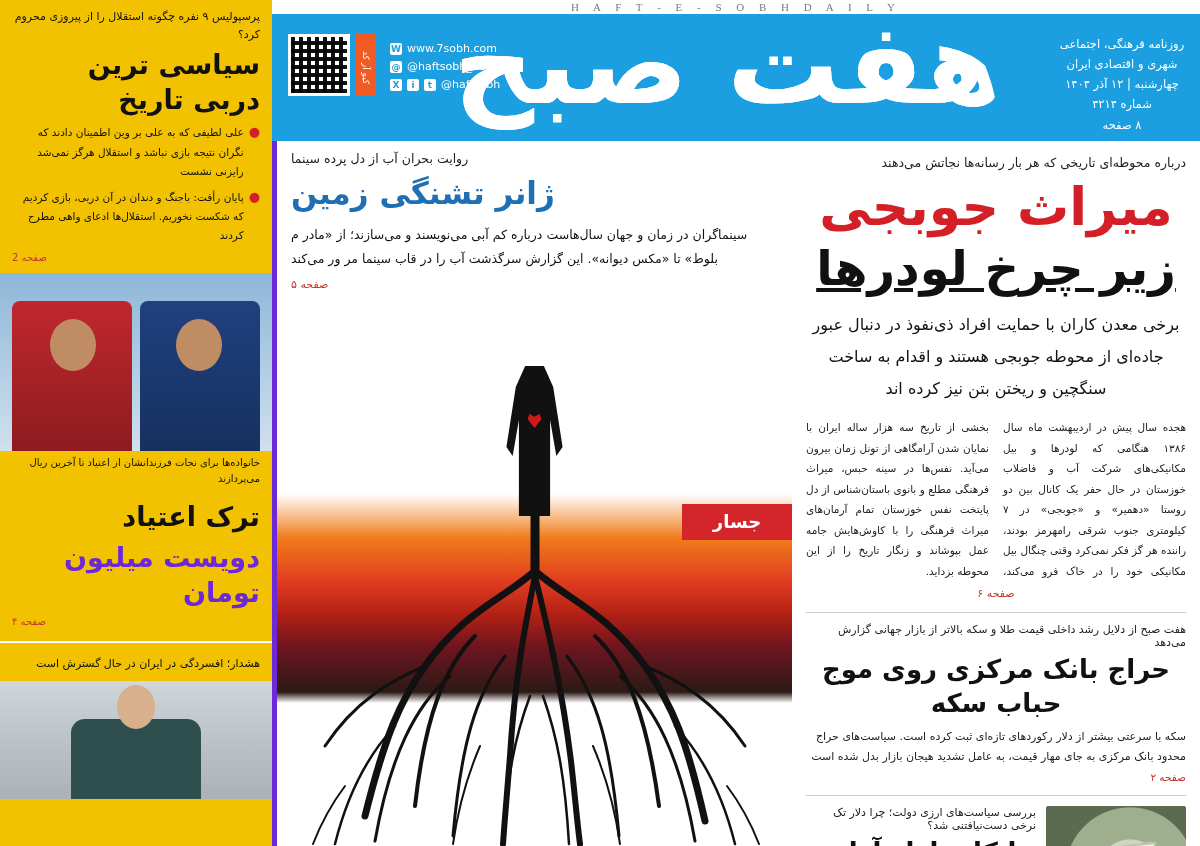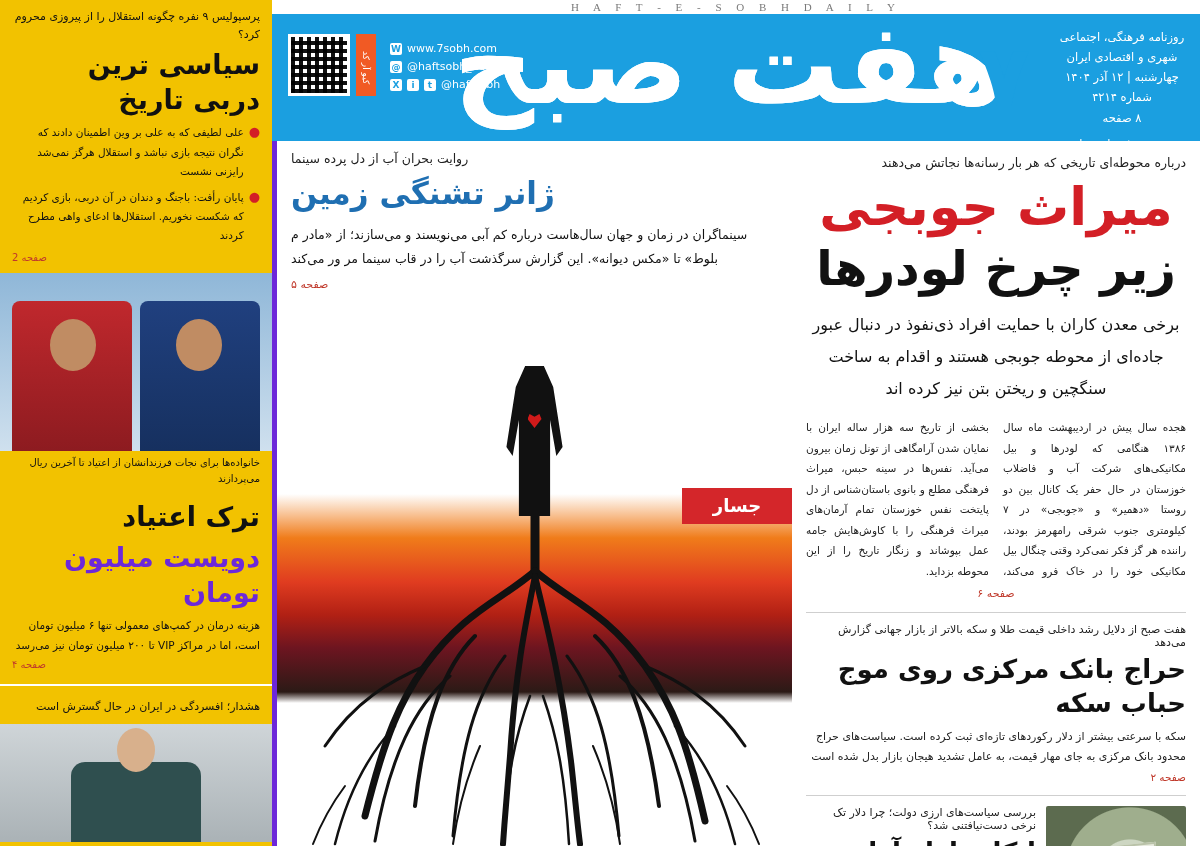--- a/index.html
+++ b/index.html
@@ -41,21 +41,21 @@
     letter-spacing: -4px;
     white-space: nowrap;
     text-shadow: 0 0 0 #fff;
   }
   .seven-badge {
     position: absolute; top: 16px; right: 160px;
     width: 72px; height: 92px; color: #1b9fe0;
     font-size: 86px; font-weight: bold; line-height: 92px; text-align: center;
   }
   .masthead-info {
-    position: absolute; top: 13px; right: 8px; width: 140px;
+    position: absolute; top: 20px; right: 8px; width: 140px;
     color: #fff; text-align: center; font-size: 11.5px; line-height: 1.75;
   }
   .masthead-info .price { margin-top: 6px; }
   .masthead-contact {
     position: absolute; top: 26px; left: 118px; color: #fff;
     font-size: 11px; line-height: 1.65; text-align: left; direction: ltr;
   }
   .masthead-contact div { display: flex; align-items: center; gap: 5px; }
   .ic {
     display: inline-block; width: 12px; height: 12px; border-radius: 2px;
@@ -105,51 +105,51 @@
   .art .heart {
     position: absolute; left: 50%; transform: translateX(-50%) rotate(0deg);
     top: 118px; width: 14px; height: 14px; background: #d01a1a;
     clip-path: polygon(50% 100%, 0% 35%, 15% 0%, 50% 20%, 85% 0%, 100% 35%);
   }
   .art .tree {
     position: absolute; left: 50%; transform: translateX(-50%); bottom: 0;
     width: 520px; height: 330px;
   }
   .art .watermark {
-    position: absolute; right: 0; top: 192px; width: 110px; height: 36px;
+    position: absolute; right: 0; top: 208px; width: 110px; height: 36px;
     background: #d4262a; color: #fff; font-size: 18px; font-weight: bold;
     text-align: center; line-height: 36px;
   }
 
   
   .mid-kicker { font-size: 12.5px; color: #222; text-align: right; margin: 4px 0 8px 0; }
   .mid-title1 {
     font-size: 52px; font-weight: bold; color: #d31f26; text-align: center;
     line-height: 1.15; margin: 0;
   }
   .mid-title2 {
     font-size: 48px; font-weight: bold; color: #111; text-align: center;
-    line-height: 1.2; margin: 2px 0 12px 0;
+    line-height: 1.2; margin: 2px 0 12px 0; text-decoration: underline;
   }
   .mid-lead {
     font-size: 16px; line-height: 2.0; color: #111; text-align: center;
     margin: 0 0 12px 0;
   }
   .mid-body {
     font-size: 10.5px; line-height: 1.95; color: #222; text-align: justify;
     column-count: 2; column-gap: 14px; direction: rtl;
   }
   .mid-page { font-size: 11px; color: #c0392b; text-align: center; margin-top: 6px; }
 
   .rule { border: 0; border-top: 1px solid #cfcfcf; margin: 12px 0 10px 0; }
 
   .mid-box { display: flex; flex-direction: row; gap: 10px; }
   .mid-box-text { flex: 1; }
   .sub-kicker { font-size: 11px; color: #222; text-align: right; margin-bottom: 4px; }
-  .sub-title { font-size: 26px; font-weight: bold; color: #111; text-align: right; line-height: 1.3; margin: 0 0 6px 0;}
+  .sub-title { font-size: 26px; font-weight: bold; color: #111; text-align: center; line-height: 1.3; margin: 0 0 6px 0;}
   .sub-body { font-size: 11px; line-height: 1.85; color: #222; text-align: right; }
   .sub-page { font-size: 10.5px; color: #c0392b; text-align: right; margin-top: 4px; }
 
   .money-photo {
     width: 140px; height: 120px; border-radius: 2px;
     background:
       radial-gradient(circle at 60% 55%, #cdd6c2 0 30%, #9fae8d 31% 60%, #5c6b4f 61% 100%);
     position: relative; overflow: hidden;
   }
   .money-photo .bill {
@@ -353,21 +353,20 @@
       <div class="p2">
           <div class="head"></div>
         </div>
     </div>
 
     <div class="mini-note">خانواده‌ها برای نجات فرزندانشان از اعتیاد تا آخرین ریال می‌پردازند</div>
 
     <div class="rc-pad">
       <h2 class="rc-title">ترک اعتیاد</h2>
       <h2 class="rc-title red">دویست میلیون تومان</h2>
-      <div class="rc-bullets">هزینه درمان در کمپ‌های معمولی تنها ۶ میلیون تومان است، اما در مراکز VIP تا ۲۰۰ میلیون تومان نیز می‌رسد</div>
       <div class="rc-page">صفحه ۴</div>
     </div>
 
     <div class="rc-divider"></div>
 
     <div class="rc-pad">
       <div class="rc-kicker">هشدار؛ افسردگی در ایران در حال گسترش است</div>
     </div>
     <div class="photo-man">
       <div class="torso"></div>

